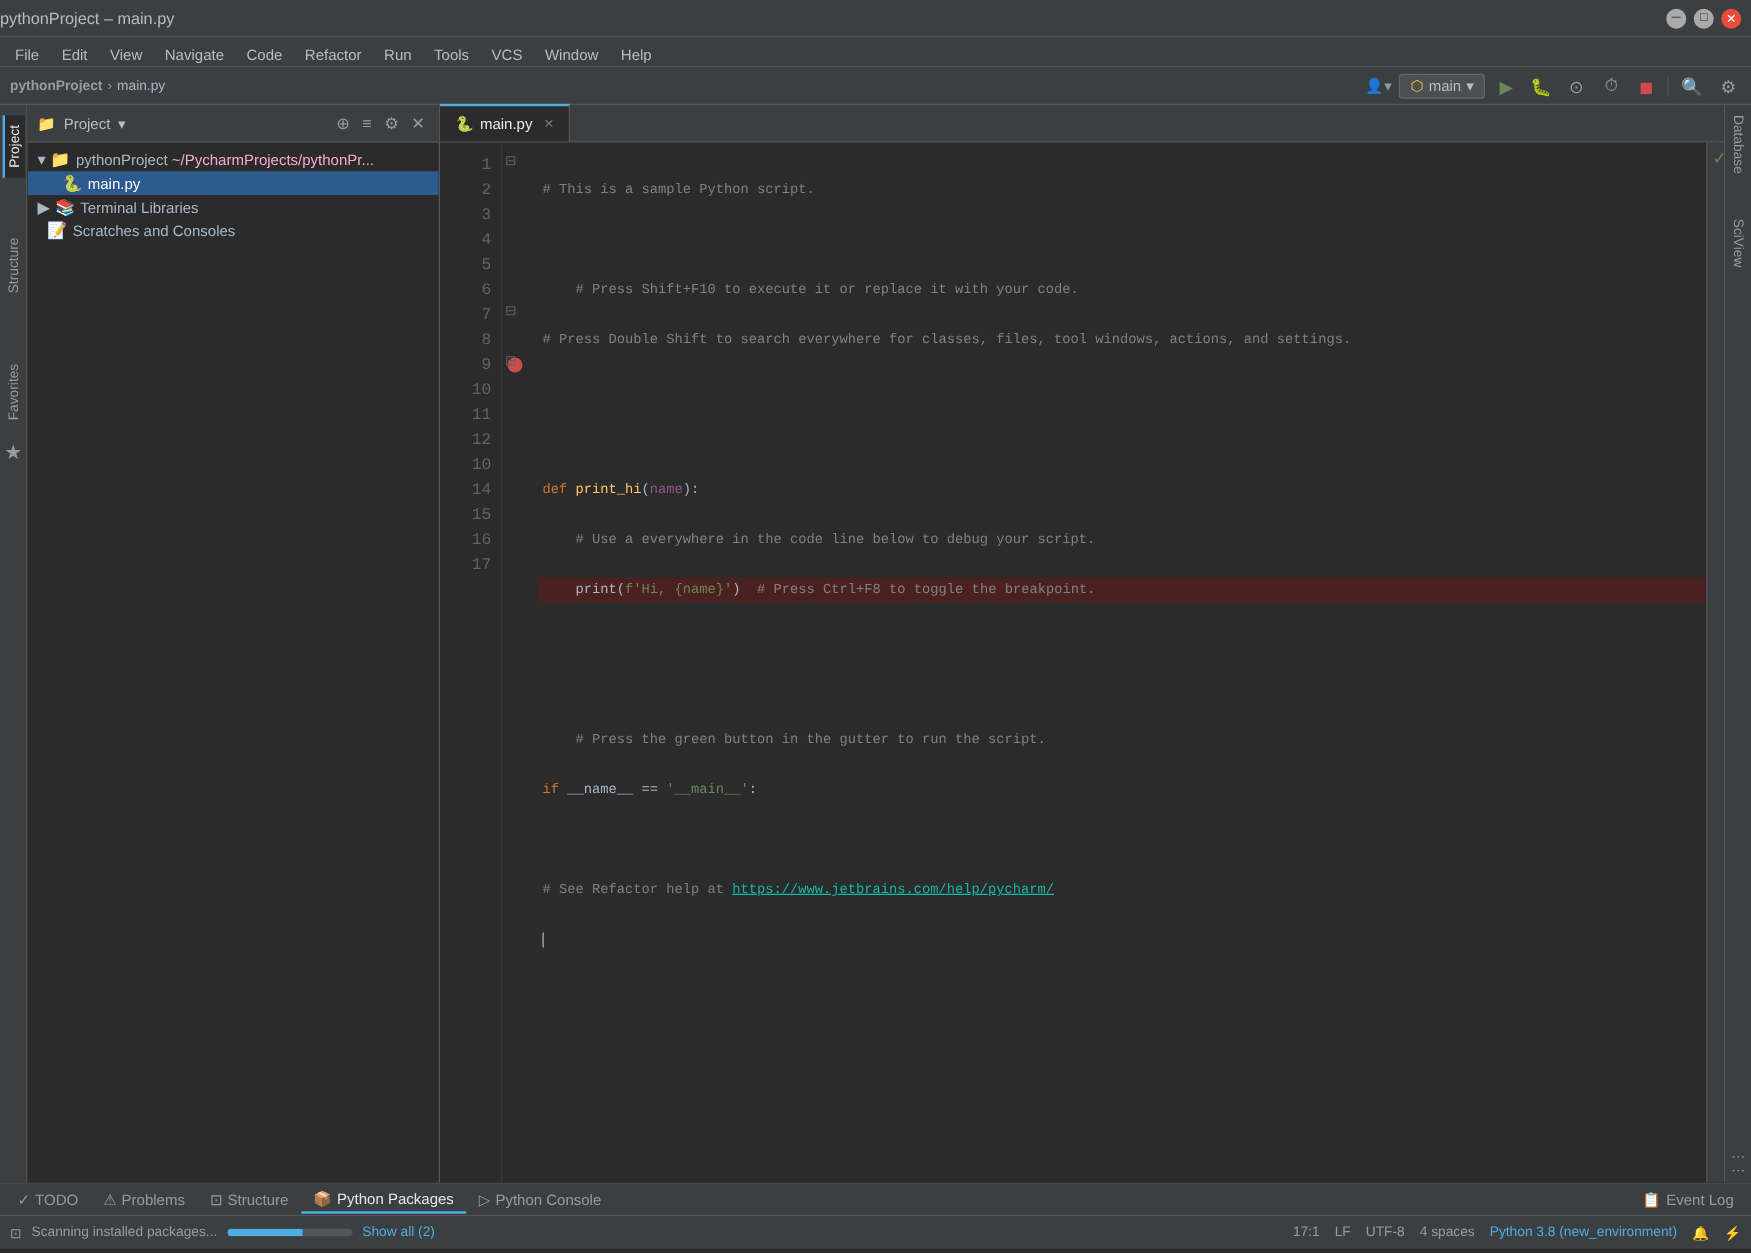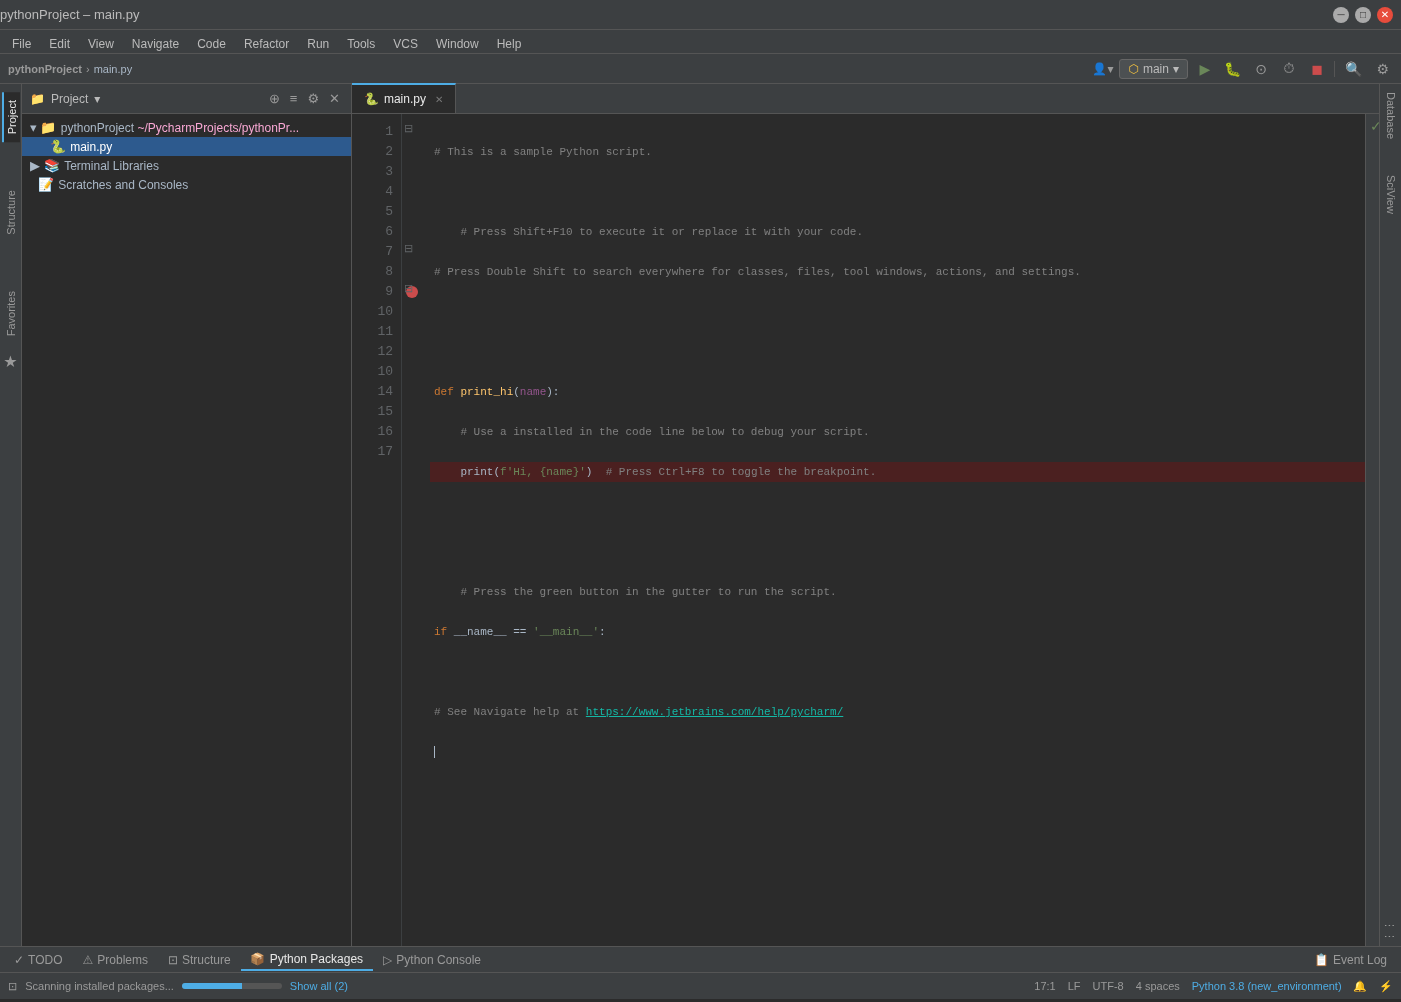--- a/index.html
+++ b/index.html
@@ -514,28 +514,28 @@
       </div>
 
       <div class="code-content">
 <span class="code-line"><span class="comment"># This is a sample Python script.</span></span>
 <span class="code-line"> </span>
 <span class="code-line">    <span class="comment"># Press Shift+F10 to execute it or replace it with your code.</span></span>
 <span class="code-line"><span class="comment"># Press Double Shift to search everywhere for classes, files, tool windows, actions, and settings.</span></span>
 <span class="code-line"> </span>
 <span class="code-line"> </span>
 <span class="code-line"><span class="kw">def</span> <span class="fn">print_hi</span>(<span class="param">name</span>):</span>
-<span class="code-line">    <span class="comment"># Use a installed in the code line below to debug your script.</span></span>
+<span class="code-line">    <span class="comment"># Use a everywhere in the code line below to debug your script.</span></span>
 <span class="code-line breakpoint-line">    <span style="color:#a9b7c6;">print</span>(<span class="string">f'Hi, {name}'</span>)  <span class="comment"># Press Ctrl+F8 to toggle the breakpoint.</span></span>
 <span class="code-line"> </span>
 <span class="code-line"> </span>
 <span class="code-line">    <span class="comment"># Press the green button in the gutter to run the script.</span></span>
 <span class="code-line"><span class="kw">if</span> <span style="color:#a9b7c6;">__name__</span> == <span class="string">'__main__'</span>:</span>
 <span class="code-line"> </span>
-<span class="code-line"><span class="comment"># See Navigate help at </span><span class="link">https://www.jetbrains.com/help/pycharm/</span></span>
+<span class="code-line"><span class="comment"># See Refactor help at </span><span class="link">https://www.jetbrains.com/help/pycharm/</span></span>
 <span class="code-line"><span style="border-left:1px solid #a9b7c6;"> </span></span>
       </div>
 
       <div class="editor-scrollbar">
         <div class="check-mark">✓</div>
       </div>
     </div>
   </div>
 
   <div class="right-tools">

